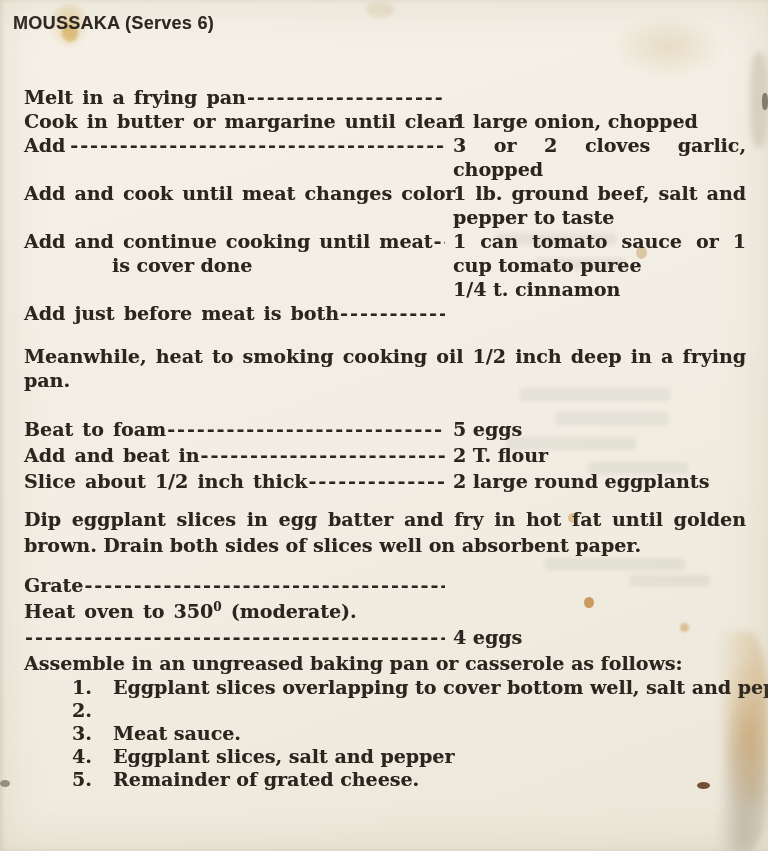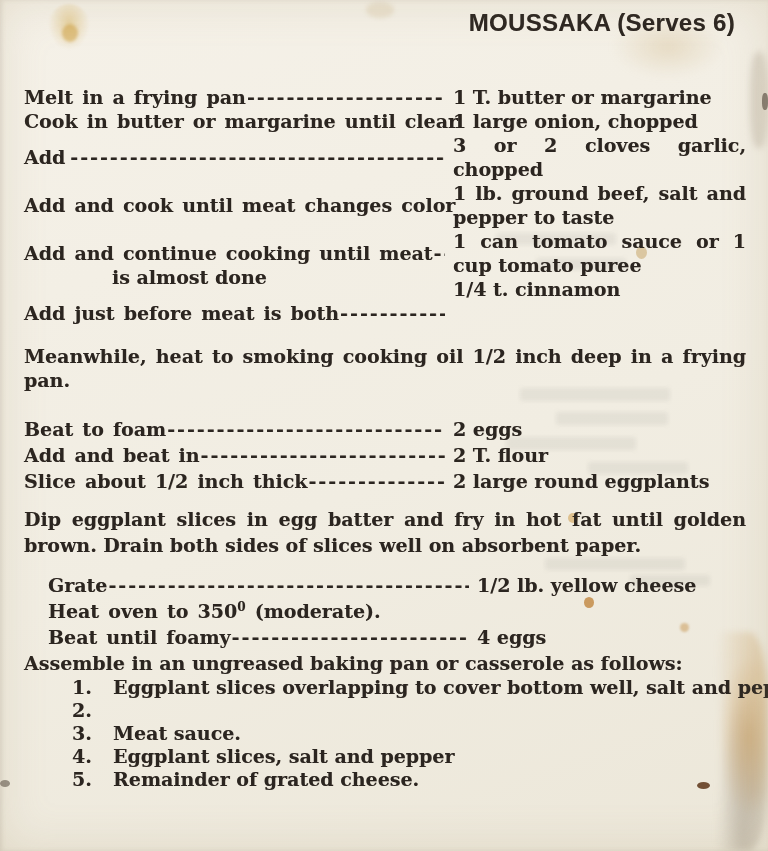--- a/index.html
+++ b/index.html
@@ -11,27 +11,27 @@
     font-weight:700;color:#2b2520;
     text-shadow:0.3px 0.3px 0.6px rgba(45,32,20,0.35);
   }
   body::after{
     content:"";position:absolute;inset:0;pointer-events:none;
     box-shadow:inset 0 0 46px rgba(175,155,115,.22), inset 2px 0 4px rgba(120,110,95,.15);
   }
   #doc{position:relative;padding:8px 22px 0 24px;font-size:19px;}
   .title{
     font-family:"Liberation Sans","DejaVu Sans",sans-serif;font-weight:700;
-    font-size:24px;line-height:30px;letter-spacing:.3px;text-align:right;
+    font-size:18px;line-height:30px;letter-spacing:.3px;text-align:left;
     transform:translateX(-11px);margin-bottom:47px;
   }
-  .rows .row{display:flex;align-items:center;}
+  .rows .row{display:flex;}
   #blockA{line-height:24px;}
   #blockB{line-height:26px;margin-top:24px;}
-  #blockC{line-height:26px;margin-top:14px;margin-left:24px;}
+  #blockC{line-height:26px;margin-top:14px;}
   .left{width:429px;flex:none;box-sizing:border-box;padding-right:8px;}
   .lline{display:flex;}
   .lab{white-space:nowrap;word-spacing:2.5px;}
   .lab sup{font-size:12px;line-height:0;}
   .leader{flex:1 1 0;overflow:hidden;white-space:nowrap;letter-spacing:2px;margin-left:1px;}
   .l2{text-indent:88px;}
   .right{flex:1 1 0;text-align:justify;}
   .para{text-align:justify;}
   #para1{margin-top:19px;line-height:24px;text-align-last:justify;}
   #para2{margin-top:12px;line-height:26px;}
@@ -99,23 +99,20 @@
   <div class="title">MOUSSAKA (Serves 6)</div>
 
 <div class="rows" id="blockA">
       <div class="row">
         <div class="left">
           <div class="lline">
             <span class="lab">Melt in a frying pan</span>
             <span class="leader">----------------------------------------------------------------------</span>
           </div>
         </div>
-        <div class="right">
-          <div class="ing">1 T. butter or margarine</div>
-        </div>
       </div>
       <div class="row">
         <div class="left">
           <div class="lline">
             <span class="lab">Cook in butter or margarine until clear</span>
             <span class="leader">----------------------------------------------------------------------</span>
           </div>
         </div>
         <div class="right">
           <div class="ing">1 large onion, chopped</div>
@@ -142,21 +139,21 @@
         <div class="right">
           <div class="ing">1 lb. ground beef, salt and pepper to taste</div>
         </div>
       </div>
       <div class="row">
         <div class="left">
           <div class="lline">
             <span class="lab">Add and continue cooking until meat</span>
             <span class="leader">----------------------------------------------------------------------</span>
           </div>
-          <div class="l2">is almost done</div>
+          <div class="l2">is cover done</div>
         </div>
         <div class="right">
           <div class="ing">1 can tomato sauce or 1 cup tomato puree</div>
           <div class="ing">1/4 t. cinnamon</div>
         </div>
       </div>
       <div class="row">
       </div>
       <div class="row">
         <div class="left">
@@ -170,21 +167,21 @@
     <div class="para" id="para1">Meanwhile, heat to smoking cooking oil 1/2 inch deep in a frying pan.</div>
     <div class="rows" id="blockB">
       <div class="row">
         <div class="left">
           <div class="lline">
             <span class="lab">Beat to foam</span>
             <span class="leader">----------------------------------------------------------------------</span>
           </div>
         </div>
         <div class="right">
-          <div class="ing">2 eggs</div>
+          <div class="ing">5 eggs</div>
         </div>
       </div>
       <div class="row">
         <div class="left">
           <div class="lline">
             <span class="lab">Add and beat in</span>
             <span class="leader">----------------------------------------------------------------------</span>
           </div>
         </div>
         <div class="right">
@@ -205,36 +202,32 @@
     </div>
     <div class="para" id="para2">Dip eggplant slices in egg batter and fry in hot fat until golden brown. Drain both sides of slices well on absorbent paper.</div>
     <div class="rows" id="blockC">
       <div class="row">
         <div class="left">
           <div class="lline">
             <span class="lab">Grate</span>
             <span class="leader">----------------------------------------------------------------------</span>
           </div>
         </div>
-        <div class="right">
-          <div class="ing">1/2 lb. yellow cheese</div>
-        </div>
       </div>
       <div class="row">
         <div class="left">
           <div class="lline">
             <span class="lab">Heat oven to 350<sup>0</sup> (moderate).</span>
           </div>
         </div>
         <div class="right"></div>
       </div>
       <div class="row">
         <div class="left">
           <div class="lline">
-            <span class="lab">Beat until foamy</span>
             <span class="leader">----------------------------------------------------------------------</span>
           </div>
         </div>
         <div class="right">
           <div class="ing">4 eggs</div>
         </div>
       </div>
     </div>
     <div class="line" id="assemble">Assemble in an ungreased baking pan or casserole as follows:</div>
     <div class="steps" id="steps">

